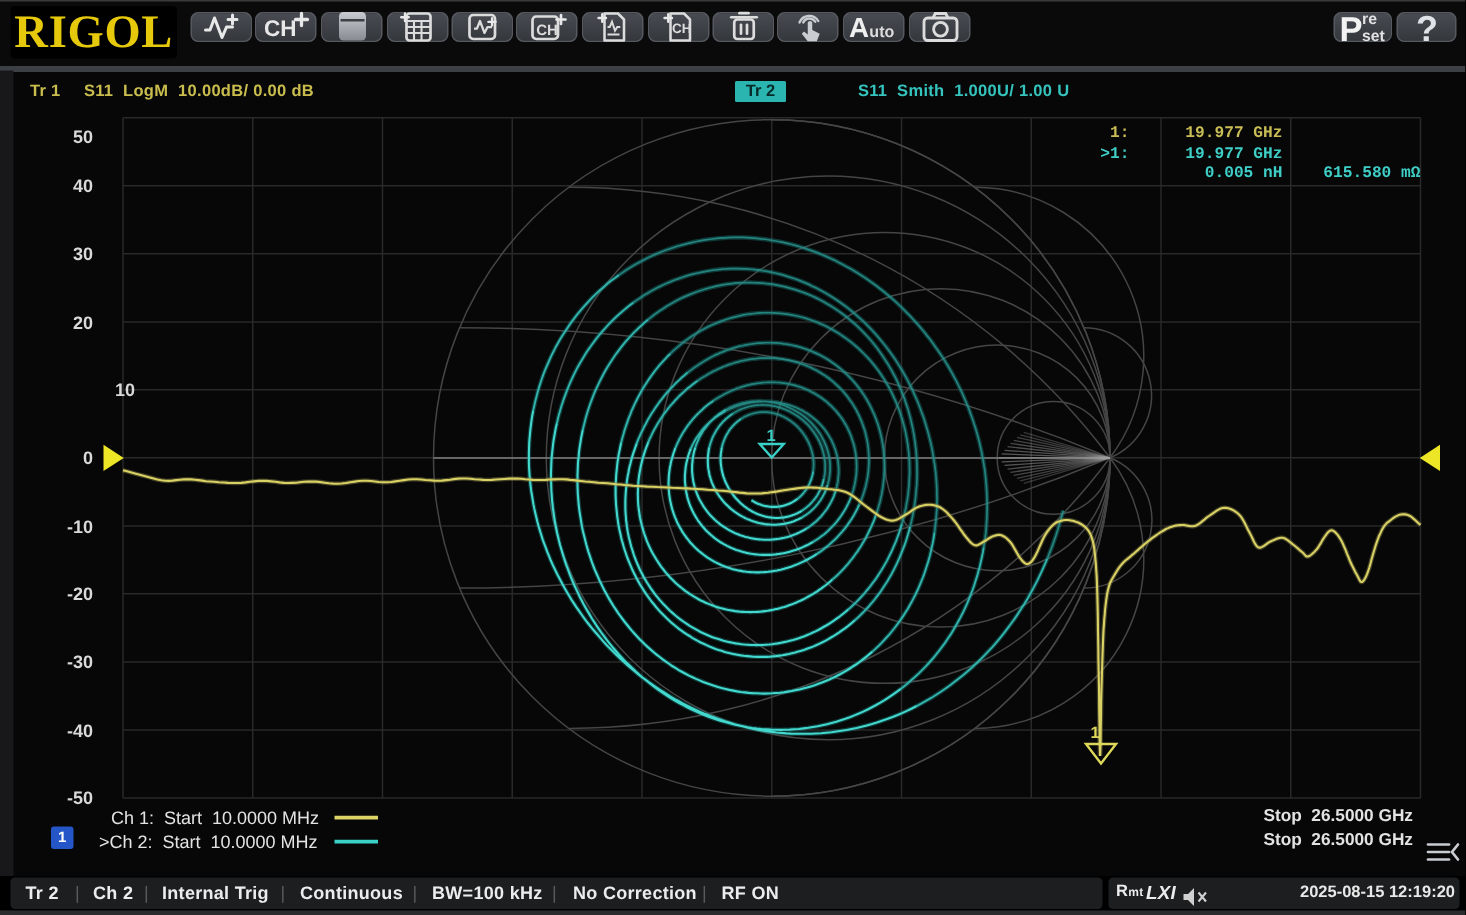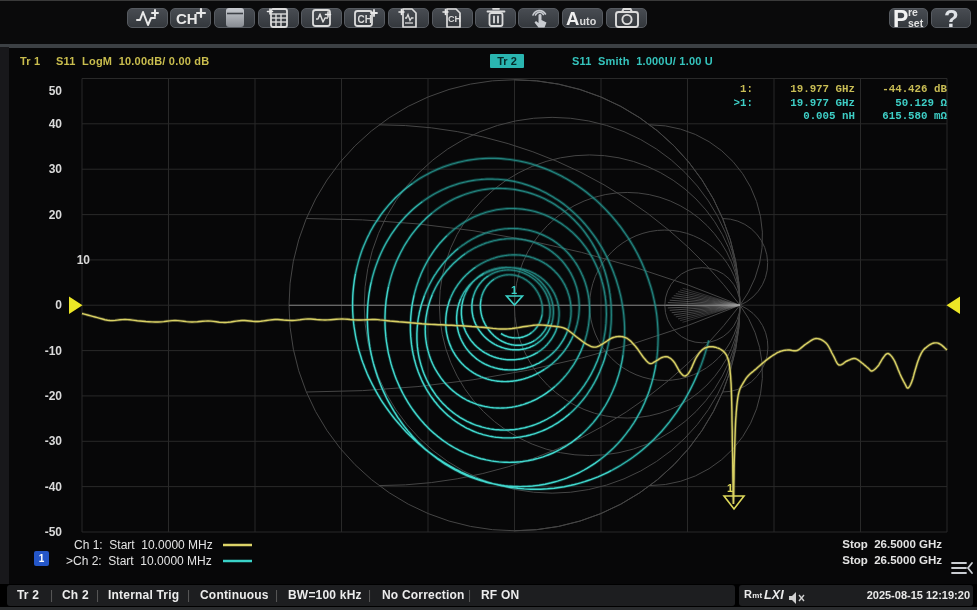--- a/index.html
+++ b/index.html
@@ -29,20 +29,21 @@
 .sbt{position:absolute;top:588px;font-size:12px;font-weight:bold;color:#ececec;letter-spacing:0.2px;}
 .sbsep{position:absolute;top:588px;font-size:12px;color:#5a5a5a;}
 #datetime{position:absolute;top:589px;right:7px;font-size:11px;font-weight:bold;color:#e8e8e8;}
 #botedge{position:absolute;left:0;top:607px;width:977px;height:3px;background:#2a2c2e;}
 </style></head>
 <body>
 <div id="screen">
 <div id="topbar"></div>
     <div style="position:absolute;left:0;top:0;width:977px;height:1px;background:#3a3a3a;"></div>
 <div id="seam"></div>
+<div id="logo">RIGOL</div>
 <div class="btn" style="left:127px;top:8px;width:41px;">
       <svg width="30" height="26" viewBox="0 0 30 26">
         <path d="M4 15 h3 l3 -8 5 13 3 -7 h4" fill="none" stroke="#e8e8e8" stroke-width="2" stroke-linejoin="round" stroke-linecap="round"></path>
         <path d="M22 5 v6 M19 8 h6" stroke="#e8e8e8" stroke-width="2" stroke-linecap="round"></path>
       </svg>
     </div>
 <div class="btn" style="left:170px;top:8px;width:41px;">
       <svg width="34" height="26" viewBox="0 0 34 26">
         <text x="2" y="19" font-family="Liberation Sans, sans-serif" font-size="15" font-weight="bold" fill="#e8e8e8">CH</text>
         <path d="M27 4 v8 M23 8 h8" stroke="#e8e8e8" stroke-width="2.2" stroke-linecap="round"></path>
@@ -218,24 +219,22 @@
 <div class="ylab" style="top:253px;padding-left:28px;">10</div>
 <div class="ylab" style="top:298px;">0</div>
 <div class="ylab" style="top:344px;">-10</div>
 <div class="ylab" style="top:389px;">-20</div>
 <div class="ylab" style="top:434px;">-30</div>
 <div class="ylab" style="top:480px;">-40</div>
 <div class="ylab" style="top:525px;">-50</div>
 
 <div class="mrow my" style="left:604px;top:83px;width:149px;">1:</div>
 <div class="mrow my" style="left:700px;top:83px;width:155px;">19.977 GHz</div>
-<div class="mrow my" style="left:760px;top:83px;width:187px;">-44.426 dB</div>
 <div class="mrow mc" style="left:604px;top:96.5px;width:149px;">&gt;1:</div>
 <div class="mrow mc" style="left:700px;top:96.5px;width:155px;">19.977 GHz</div>
-<div class="mrow mc" style="left:760px;top:96.5px;width:187px;">50.129 Ω</div>
 <div class="mrow mc" style="left:700px;top:110px;width:155px;">0.005 nH</div>
 <div class="mrow mc" style="left:760px;top:110px;width:187px;">615.580 mΩ</div>
 
 <div style="position:absolute;left:34px;top:551px;width:15px;height:15px;background:#2456c8;border-radius:2px;
   color:#fff;font-size:10px;font-weight:bold;text-align:center;line-height:15px;">1</div>
 <div class="chlab" style="left:74px;top:538px;">Ch 1:&nbsp; Start&nbsp; 10.0000 MHz</div>
 <div class="chlab" style="left:66px;top:554px;">&gt;Ch 2:&nbsp; Start&nbsp; 10.0000 MHz</div>
 <svg width="40" height="32" style="position:absolute;left:222px;top:538px;">
 <line x1="1" y1="7" x2="30" y2="7" stroke="#ddd468" stroke-width="2.5"></line>
 <line x1="1" y1="23" x2="30" y2="23" stroke="#3ad2c8" stroke-width="2.5"></line>

